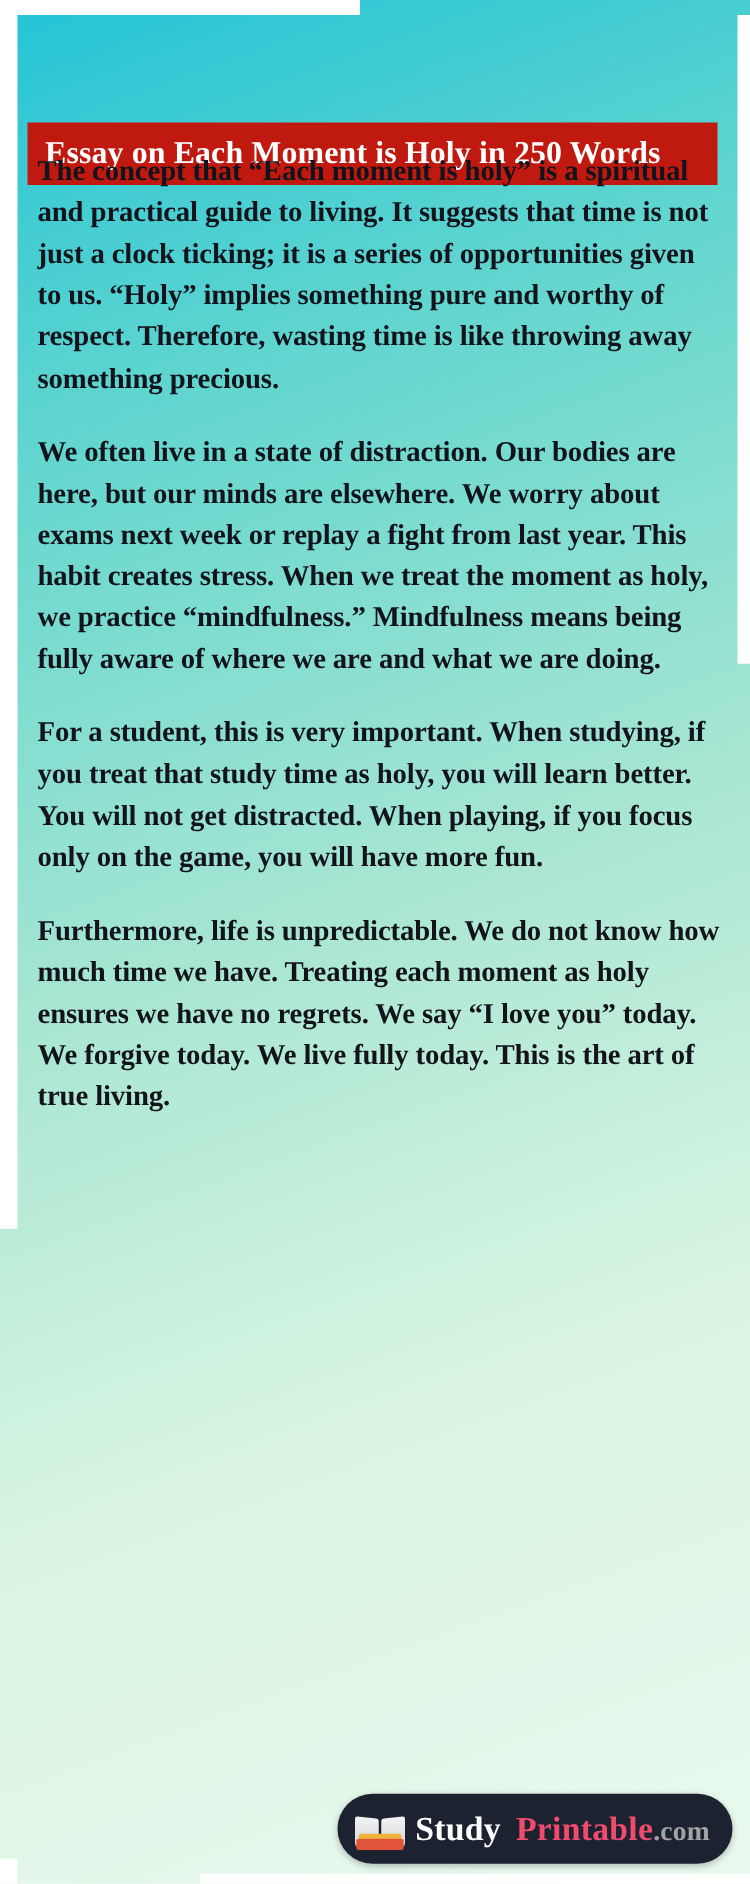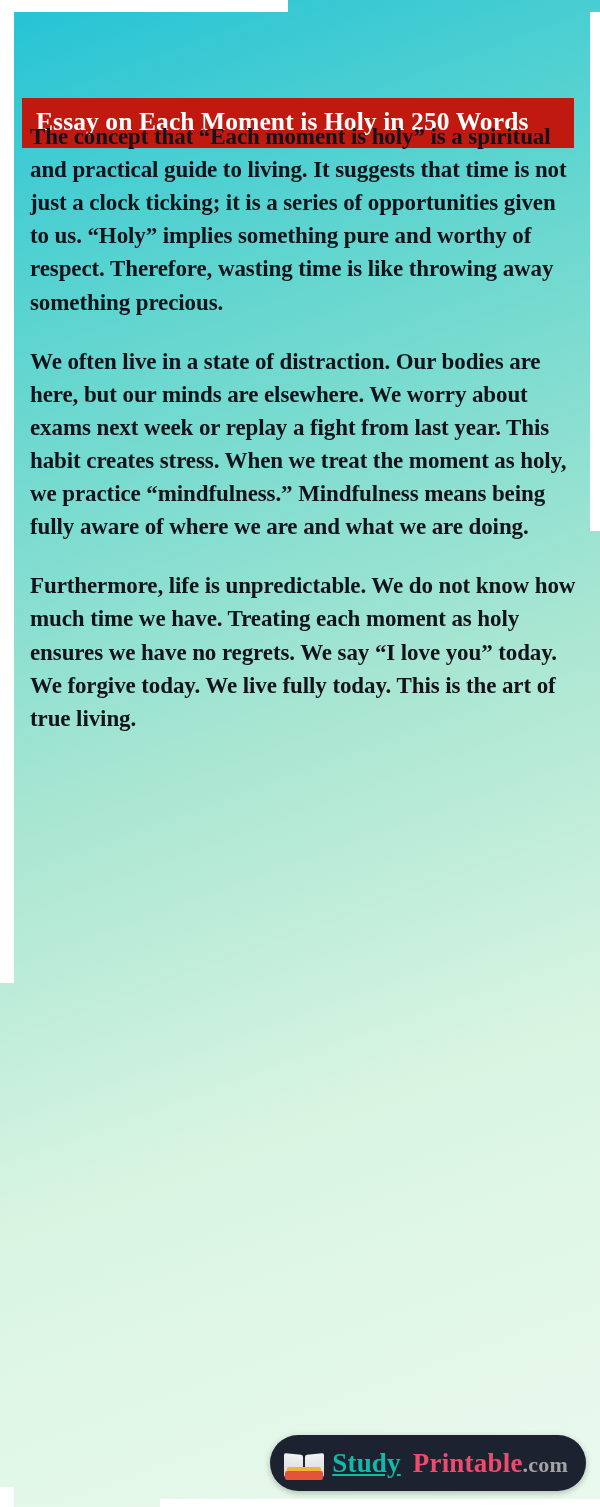--- a/index.html
+++ b/index.html
@@ -162,21 +162,21 @@
     background: #f2b33d;
     border-radius: 2px;
   }
   .logo-text {
     font-family: "Liberation Serif", serif;
     font-size: 27px;
     font-weight: bold;
     white-space: nowrap;
     letter-spacing: 0.2px;
   }
-  .logo-text .study { color: #14b8a6; text-decoration: underline; }
+  .logo-text .study { color: #ffffff; }
   .logo-text .printable { color: #ef4b6e; margin-left: 12px; }
   .logo-text .dotcom { color: #a3a3a3; font-size: 22px; }
 </style>
 </head>
 <body>
 
 <div class="page">
 
   <div class="frame-top"></div>
   <div class="frame-left"></div>
@@ -186,20 +186,21 @@
 
   <div class="inner">
 
     <div class="title-bar">
       <div class="title-text">Essay on Each Moment is Holy in 250 Words</div>
     </div>
 
     <div class="essay">
       <p>The concept that “Each moment is holy” is a spiritual and practical guide to living. It suggests that time is not just a clock ticking; it is a series of opportunities given to us. “Holy” implies something pure and worthy of respect. Therefore, wasting time is like throwing away something precious.</p>
       <p>We often live in a state of distraction. Our bodies are here, but our minds are elsewhere. We worry about exams next week or replay a fight from last year. This habit creates stress. When we treat the moment as holy, we practice “mindfulness.” Mindfulness means being fully aware of where we are and what we are doing.</p>
+      <p>For a student, this is very important. When studying, if you treat that study time as holy, you will learn better. You will not get distracted. When playing, if you focus only on the game, you will have more fun.</p>
       <p>Furthermore, life is unpredictable. We do not know how much time we have. Treating each moment as holy ensures we have no regrets. We say “I love you” today. We forgive today. We live fully today. This is the art of true living.</p>
     </div>
 
   </div>
 
   <div class="logo-badge">
     <span class="book-icon">
       <span class="pg left"></span>
       <span class="pg right"></span>
       <span class="band2"></span>

